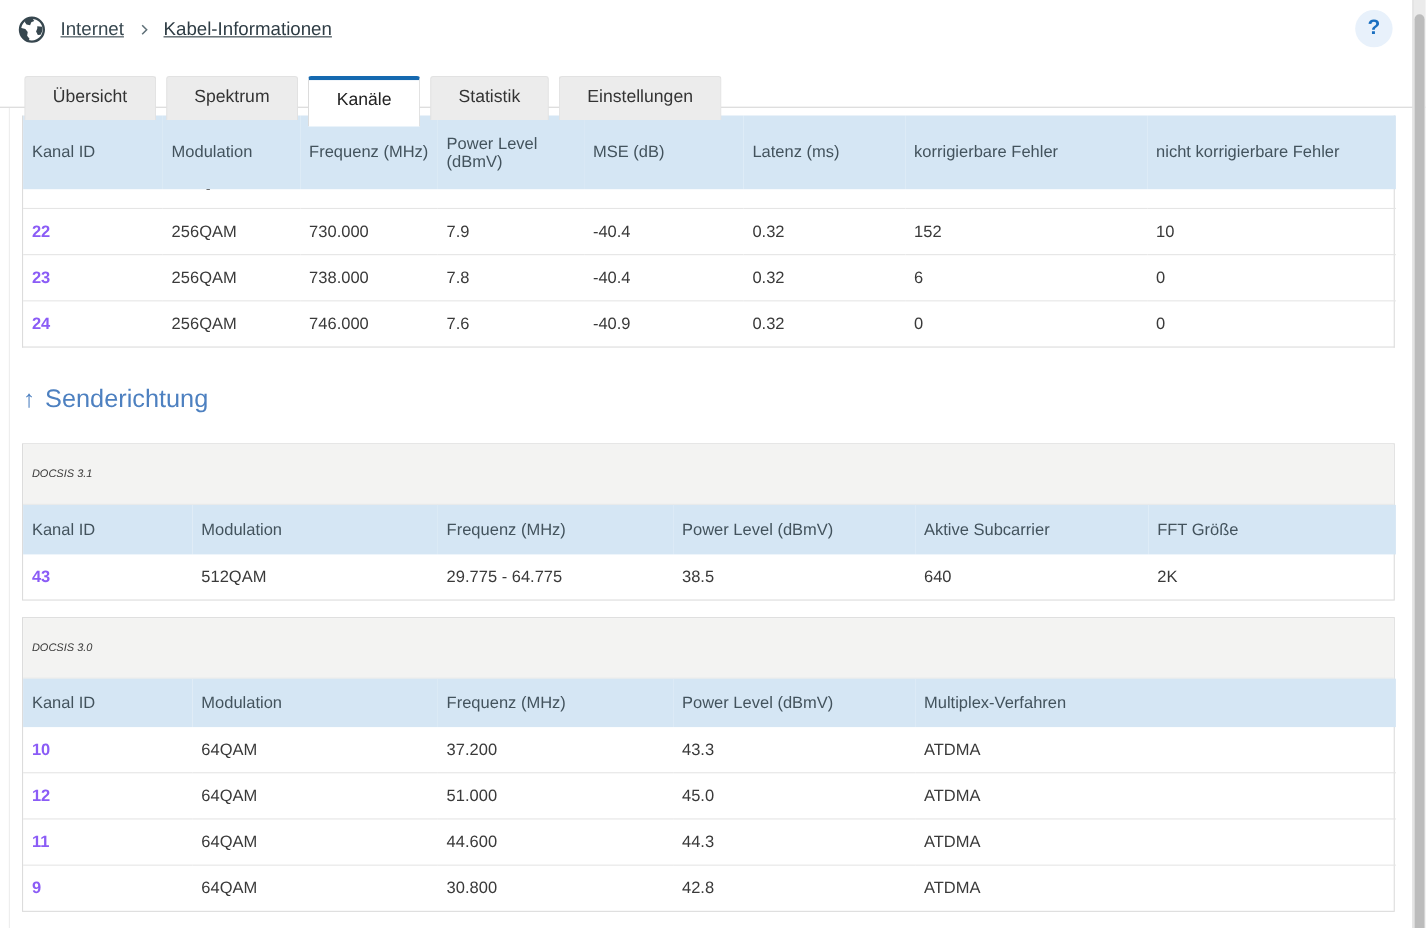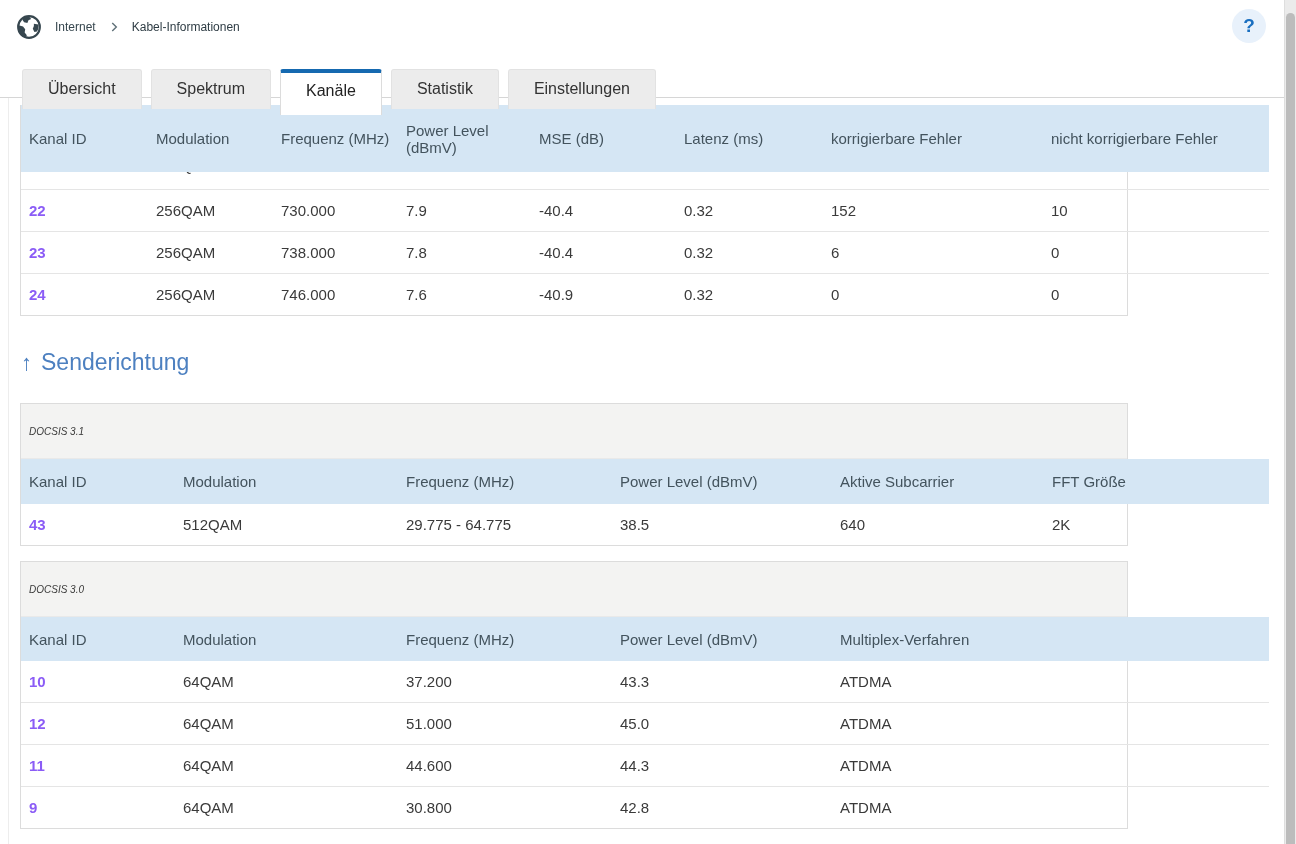--- a/index.html
+++ b/index.html
@@ -5,21 +5,21 @@
   html,body { margin:0; padding:0; }
   body {
     width:1296px; height:844px; position:relative; overflow:hidden;
     background:#ffffff; font-family:"Liberation Sans", sans-serif; color:#3a3a3a;
   }
 
   
   .topbar { position:absolute; top:0; left:0; width:100%; height:52px; background:#fff; }
   .crumbs { position:absolute; left:16px; top:14px; display:flex; align-items:center; }
   .globe { width:26px; height:26px; margin-right:13px; display:flex; align-items:center; }
-  .crumb { font-size:12px; color:#37474f; }
+  .crumb { font-size:17px; color:#37474f;text-decoration:underline; }
   .crumb.page { color:#2e3c44; }
   .chev { margin:0 11px; display:flex; align-items:center; }
   .help-btn {
     position:absolute; right:30px; top:9px; width:34px; height:34px; border-radius:50%;
     background:#e8f1fb; color:#1a6fc0; font-size:19px; font-weight:bold;
     display:flex; align-items:center; justify-content:center; cursor:pointer;
   }
 
   
   .tabs { position:absolute; top:57px; left:22px; display:flex; align-items:flex-start; z-index:3;margin-top:12px; }
@@ -29,21 +29,21 @@
     font-size:16px; color:#333; cursor:pointer; white-space:nowrap;
   }
   .tab.active {
     background:#fff; height:46px; border-top:4px solid #1569b0;
     border-left:1px solid #dcdcdc; border-right:1px solid #dcdcdc; line-height:36px; color:#222;
   }
   .tab-divider { position:absolute; top:97px; left:0; width:1296px; height:1px; background:#d6d6d6; z-index:1; }
   .content-edge { position:absolute; top:98px; left:8px; width:1px; height:746px; background:#ededed; }
 
   
-  .tbl-wrap { position:absolute; left:20px; width:1108px; box-sizing:border-box; background:#fff; z-index:2; }
+  .tbl-wrap { position:absolute; left:20px; width:1248px; box-sizing:border-box; background:#fff; z-index:2; }
   .tbl-wrap.bordered { border:1px solid #dcdcdc; }
   .tbl-wrap.noborder-top { border-top:none; }
   table { border-collapse:collapse; table-layout:fixed; width:100%; font-size:15px; }
   th {
     background:#d5e6f4; color:#43535d; font-weight:normal; text-align:left;
     padding:0 8px; vertical-align:middle;
   }
   .t-main th { height:67px; }
   .t-31 th { height:45px; }
   .t-30 th { height:44px; }

